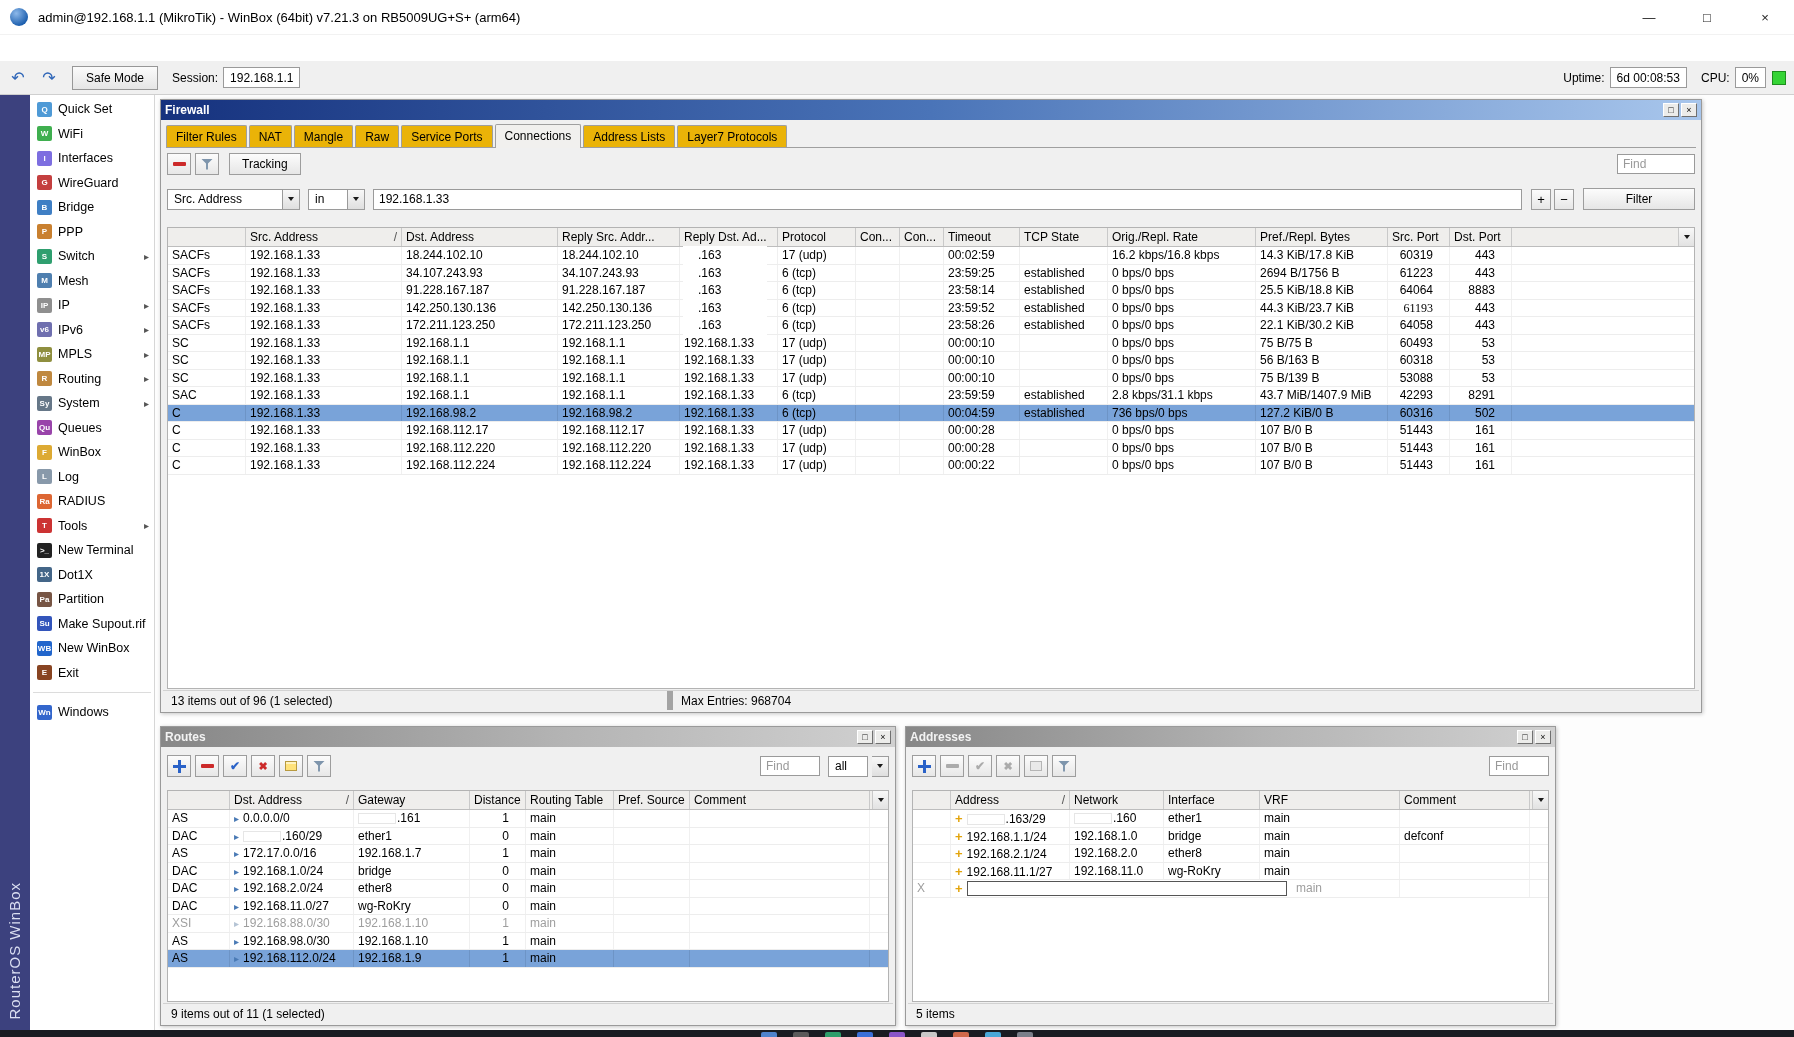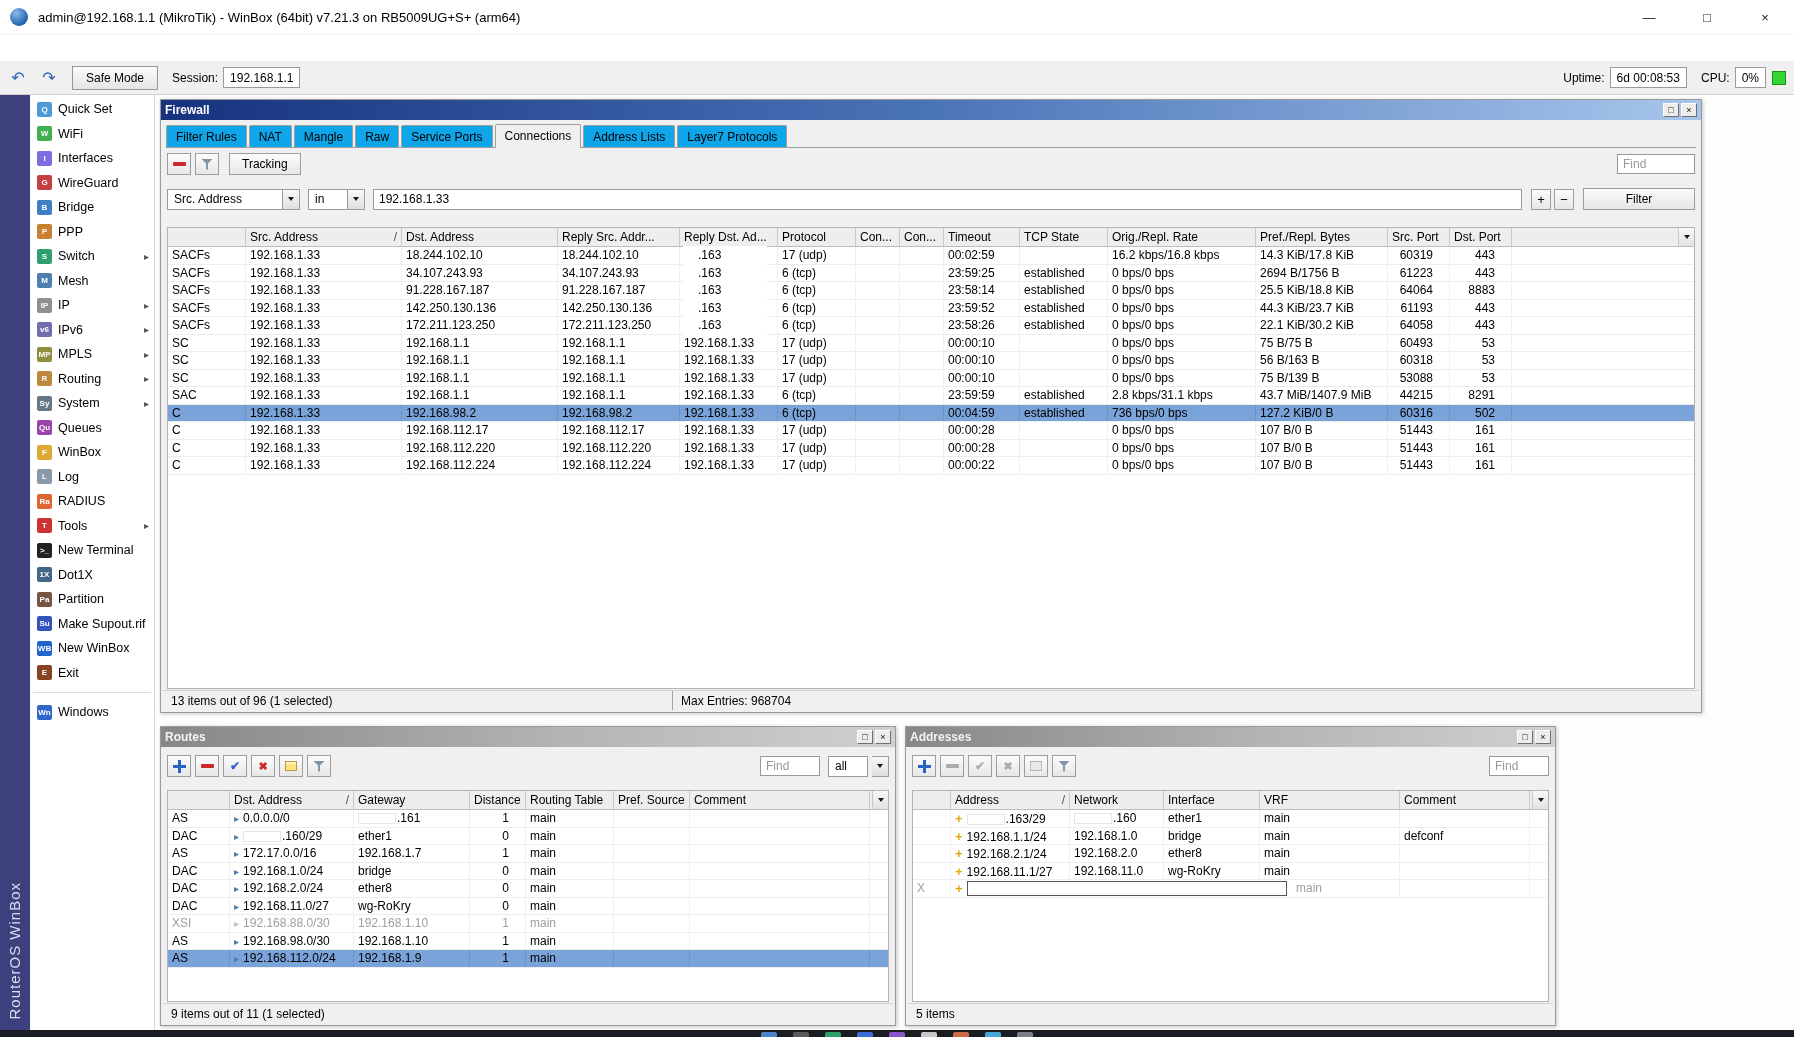--- a/index.html
+++ b/index.html
@@ -41,21 +41,21 @@
 
   .win{position:absolute;background:#f0f0f0;border:1px solid #9a9a9a;box-shadow:1px 1px 4px rgba(0,0,0,.22)}
   .tb{position:absolute;left:0;top:0;right:0;height:20px;display:flex;align-items:center;padding:0 4px;font-weight:bold;font-size:12px;color:#fff}
   .tb.active{background:linear-gradient(90deg,#16327e 0%,#4a74b8 50%,#a8c6ec 100%)}
   .tb.inactive{background:linear-gradient(90deg,#878787 0%,#b4b4b4 55%,#d0d0d0 100%);color:#f3f3f3}
   .tb-btns{margin-left:auto;display:flex;gap:2px}
   .tb-btn{width:16px;height:14px;background:#ececea;border:1px solid #fff;border-right-color:#707070;border-bottom-color:#707070;display:flex;align-items:center;justify-content:center;color:#111;font-size:9px;line-height:1;font-weight:normal}
 
   
   .tabs{position:absolute;left:5px;top:24px;right:5px;height:24px;display:flex;align-items:flex-end;gap:2px;border-bottom:1px solid #9f9f9f}
-  .tab{padding:4px 9px 3px;background:#0ea5e9;border:1px solid #9f9f9f;border-bottom:none;border-radius:2px 2px 0 0;font-size:12px;white-space:nowrap}
+  .tab{padding:4px 9px 3px;background:#eab308;border:1px solid #9f9f9f;border-bottom:none;border-radius:2px 2px 0 0;font-size:12px;white-space:nowrap}
   .tab.active{background:#f1f0ee;margin-bottom:-1px;padding-bottom:5px}
 
   .fw-toolbar{position:absolute;left:6px;right:6px;height:24px;display:flex;align-items:center;gap:4px}
   .icon-btn{width:24px;height:22px;border:1px solid #9d9d9d;background:linear-gradient(#fcfcfc,#e7e7e7);display:flex;align-items:center;justify-content:center;flex:none}
   .btn{height:22px;border:1px solid #9d9d9d;background:linear-gradient(#fcfcfc,#e6e6e6);font-size:12px;padding:0 12px;font-family:inherit}
   .find{margin-left:auto;width:78px;height:20px;border:1px solid #9a9a9a;padding:0 5px;font-size:12px;font-family:inherit;color:#000}
   .find::placeholder{color:#999}
 
   .filter-row{position:absolute;left:6px;top:88px;right:6px;height:22px;display:flex;align-items:center}
   .combo{height:21px;border:1px solid #9a9a9a;background:#fff;display:flex;align-items:center;padding:0 6px;font-size:12px;flex:none}
@@ -85,21 +85,21 @@
   .addr-icon{color:#e3a40c;font-weight:bold;font-size:13px;margin-right:4px}
   .redact{display:inline-block;width:38px;height:11px;background:#fff;border:1px solid #e6e6e6;vertical-align:middle;margin-right:1px}
   .redact-cell{position:relative;overflow:visible}
   .redact-cell::before{content:"";position:absolute;left:3px;right:10px;top:-1px;bottom:-2px;background:#fff}
   .redact-text{position:relative;padding-left:14px}
   .edit-cell{border-right:1px solid transparent;display:flex;align-items:center}
   .edit-input{height:15px;width:320px;border:1px solid #555;font-size:12px;padding:0 3px;font-family:inherit}
 
   .statusbar{position:absolute;left:2px;right:2px;bottom:2px;height:20px;background:#f0f0f0;border-top:1px solid #d2d2d2;display:flex;align-items:center;font-size:12px}
   .status-cell{padding:0 8px;height:100%;display:flex;align-items:center;white-space:nowrap}
-  .status-cell.bordered{border-right:1px solid #a3a3a3}
+  .status-cell.bordered{border-right:6px solid #a3a3a3}
 
   
   .plus-ic{width:13px;height:13px;background:linear-gradient(#2a62c8,#2a62c8) center/13px 3px no-repeat,linear-gradient(#2a62c8,#2a62c8) center/3px 13px no-repeat}
   .minus-ic{width:13px;height:4px;background:#cc2a2a;border-radius:1px}
   .check-ic{color:#2a62c8;font-size:12px;font-weight:bold;line-height:1}
   .cross-ic{color:#cc2a2a;font-size:11px;font-weight:bold;line-height:1}
   .cmt-ic{width:12px;height:10px;background:#ffe27a;border:1px solid #b89a40;box-shadow:inset 0 2px 0 #fff3c0}
   .funnel-ic{width:12px;height:11px;background:#7e95ac;clip-path:polygon(0 0,100% 0,58% 45%,58% 100%,42% 100%,42% 45%)}
   .gray .minus-ic{background:#ababab}
   .gray .check-ic,.gray .cross-ic{color:#ababab}
@@ -426,21 +426,21 @@
               <span class="td" style="width: 156px;">142.250.130.136</span>
               <span class="td" style="width: 122px;">142.250.130.136</span>
               <span class="td redact-cell" style="width: 98px;"><span class="redact-text">.163</span></span>
               <span class="td" style="width: 78px;">6 (tcp)</span>
               <span class="td" style="width: 44px;"></span>
               <span class="td" style="width: 44px;"></span>
               <span class="td" style="width: 76px;">23:59:52</span>
               <span class="td" style="width: 88px;">established</span>
               <span class="td" style="width: 148px;">0 bps/0 bps</span>
               <span class="td" style="width: 132px;">44.3 KiB/23.7 KiB</span>
-              <span class="td num" style="width: 62px;">61193</span>
+              <span class="td num" style="width: 62px; font-family: Liberation Serif, serif;">61193</span>
               <span class="td num" style="width: 62px;">443</span>
             </div>
             <div class="trow">
               <span class="td" style="width: 78px;">SACFs</span>
               <span class="td" style="width: 156px;">192.168.1.33</span>
               <span class="td" style="width: 156px;">172.211.123.250</span>
               <span class="td" style="width: 122px;">172.211.123.250</span>
               <span class="td redact-cell" style="width: 98px;"><span class="redact-text">.163</span></span>
               <span class="td" style="width: 78px;">6 (tcp)</span>
               <span class="td" style="width: 44px;"></span>
@@ -506,21 +506,21 @@
               <span class="td" style="width: 156px;">192.168.1.1</span>
               <span class="td" style="width: 122px;">192.168.1.1</span>
               <span class="td" style="width: 98px;">192.168.1.33</span>
               <span class="td" style="width: 78px;">6 (tcp)</span>
               <span class="td" style="width: 44px;"></span>
               <span class="td" style="width: 44px;"></span>
               <span class="td" style="width: 76px;">23:59:59</span>
               <span class="td" style="width: 88px;">established</span>
               <span class="td" style="width: 148px;">2.8 kbps/31.1 kbps</span>
               <span class="td" style="width: 132px;">43.7 MiB/1407.9 MiB</span>
-              <span class="td num" style="width: 62px;">44215</span>
+              <span class="td num" style="width: 62px;">42293</span>
               <span class="td num" style="width: 62px;">8291</span>
             </div>
             <div class="trow selected">
               <span class="td" style="width: 78px;">C</span>
               <span class="td" style="width: 156px;">192.168.1.33</span>
               <span class="td" style="width: 156px;">192.168.98.2</span>
               <span class="td" style="width: 122px;">192.168.98.2</span>
               <span class="td" style="width: 98px;">192.168.1.33</span>
               <span class="td" style="width: 78px;">6 (tcp)</span>
               <span class="td" style="width: 44px;"></span>

